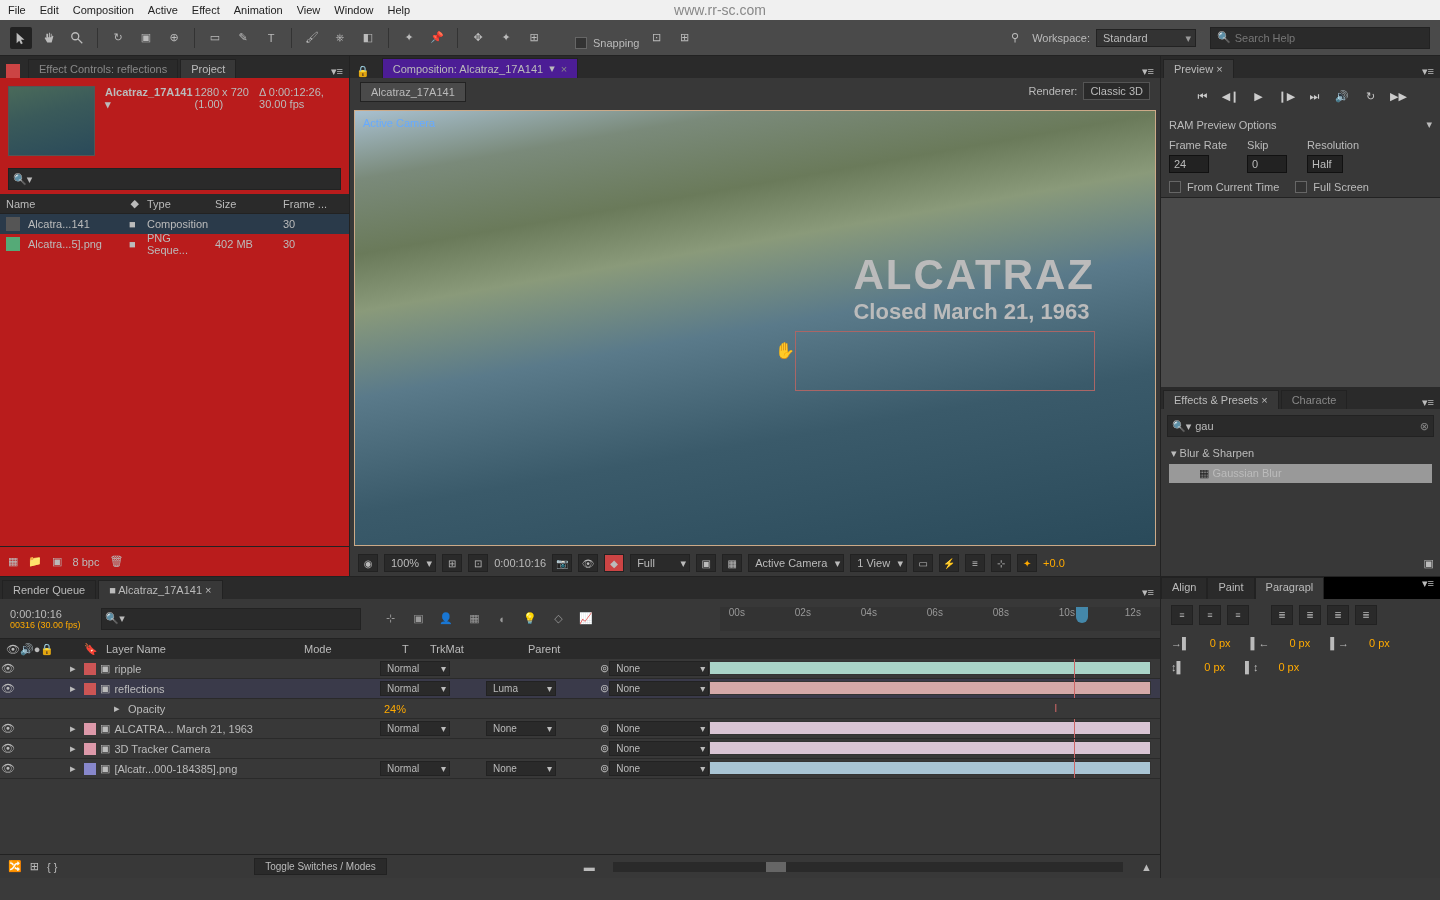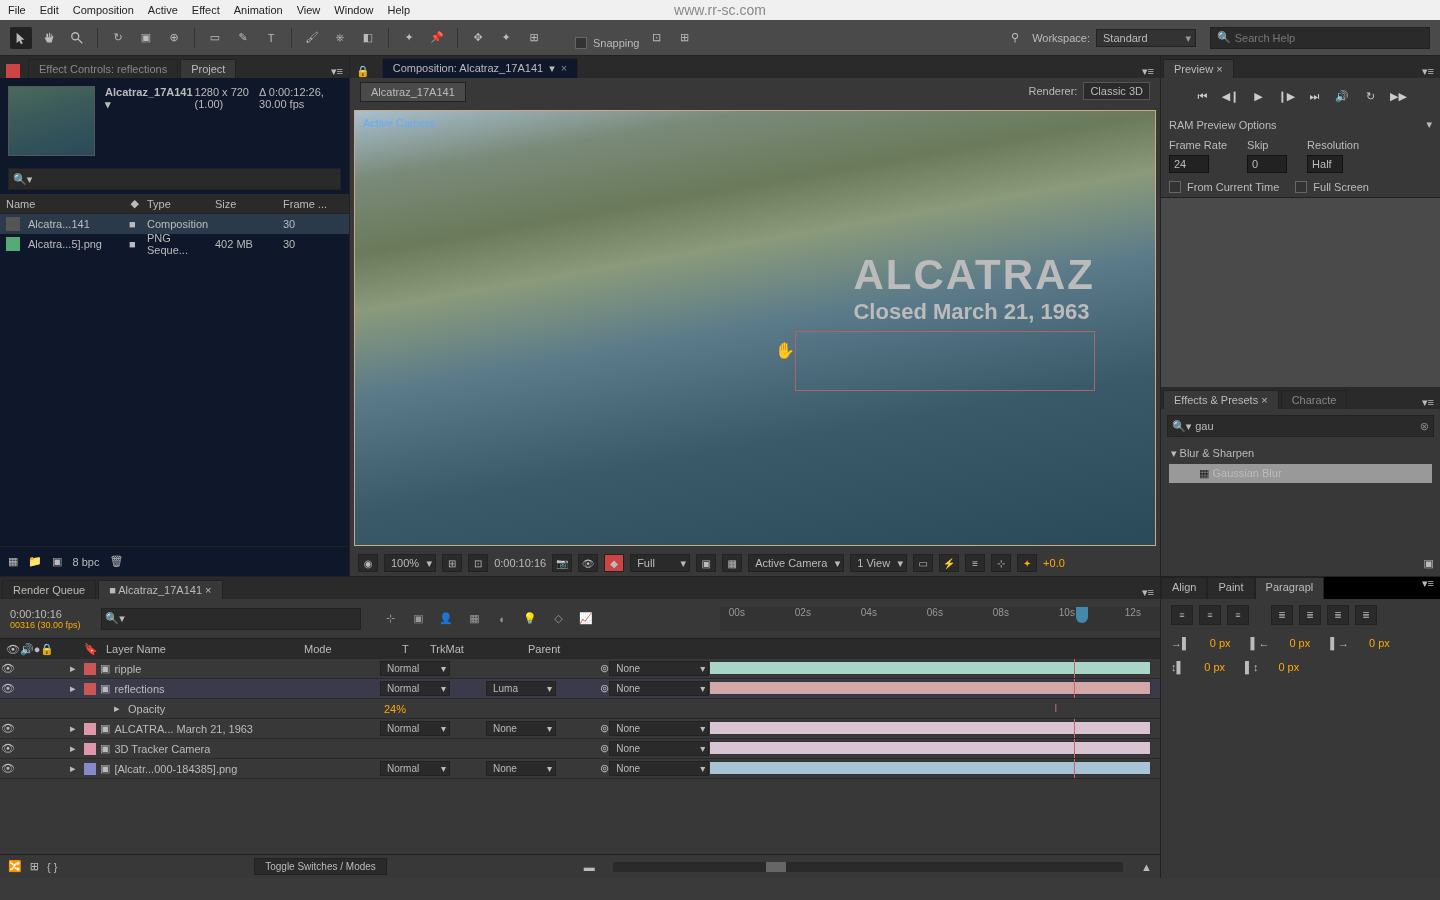--- a/index.html
+++ b/index.html
@@ -10,40 +10,40 @@
 .tool-btn{width:22px;height:22px;display:flex;align-items:center;justify-content:center;cursor:pointer;border-radius:2px}
 .tool-btn.active{background:#222}
 .tool-sep{width:1px;height:20px;background:#333;margin:0 3px}
 .snap-group{display:flex;align-items:flex-end;gap:6px;margin-left:24px}
 .checkbox{width:12px;height:12px;border:1px solid #666;background:#333}
 .workspace-group{margin-left:auto;display:flex;align-items:center;gap:6px}
 .dropdown{background:#333;border:1px solid #222;padding:2px 18px 2px 6px;position:relative;cursor:pointer}
 .dropdown::after{content:"▾";position:absolute;right:4px;color:#999}
 .search-help{background:#2a2a2a;border:1px solid #222;height:22px;width:220px;display:flex;align-items:center;padding:0 6px;margin-left:8px}
 .main-area{display:flex;height:520px}
-.left-panel{width:350px;background:#0f172a;border-right:1px solid #222;display:flex;flex-direction:column}
+.left-panel{width:350px;background:#b91c1c;border-right:1px solid #222;display:flex;flex-direction:column}
 .panel-tabs{display:flex;background:#2a2a2a;height:22px;align-items:flex-end}
 .panel-tab{padding:3px 10px;background:#383838;border:1px solid #222;border-bottom:none;margin-left:2px;cursor:pointer}
 .panel-tab.inactive{background:#2a2a2a;color:#888}
 .panel-menu{margin-left:auto;padding:0 6px;cursor:pointer}
 .proj-info{display:flex;padding:8px;gap:10px}
 .proj-thumb{width:110px;height:70px;background:linear-gradient(165deg,#4a6a5a 0%,#3a5a5a 40%,#2a4a5a 100%);border:1px solid #555}
 .proj-meta{display:flex;flex-direction:row;gap:2px;font-size:11px}
 .proj-search{margin:4px 8px;background:#2a2a2a;border:1px solid #222;height:22px;display:flex;align-items:center;padding:0 4px}
 .proj-header{display:flex;background:#2a2a2a;height:20px;align-items:center;padding:0 6px;gap:8px;border-bottom:1px solid #222}
 .proj-header span:first-child{flex:1}
 .ph-col{width:60px;text-align:left}
 .proj-row{display:flex;height:20px;align-items:center;padding:0 6px;gap:8px}
 .proj-row.sel{background:#2a3a4a}
 .proj-icon{width:14px;height:14px;background:#555}
 .proj-name{flex:1;white-space:nowrap;overflow:hidden}
 .proj-footer{margin-top:auto;height:30px;display:flex;align-items:center;padding:0 8px;gap:10px;border-top:1px solid #222}
 .center-panel{flex:1;background:#383838;display:flex;flex-direction:column;position:relative}
 .comp-tabs{display:flex;background:#2a2a2a;height:22px;align-items:flex-end}
-.comp-tab{padding:3px 10px;background:#0f172a;border:1px solid #222;border-bottom:none;margin-left:6px;display:flex;align-items:flex-start;gap:6px}
+.comp-tab{padding:3px 10px;background:#4c1d95;border:1px solid #222;border-bottom:none;margin-left:6px;display:flex;align-items:center;gap:6px}
 .comp-tab .close{cursor:pointer;color:#888}
 .breadcrumb{padding:4px 10px;display:flex}
 .bc-item{background:#4a4a4a;padding:3px 10px;border:1px solid #222;cursor:pointer}
 .renderer{position:absolute;right:10px;top:26px;display:flex;align-items:center;gap:6px}
 .rend-box{background:#2a2a2a;border:1px solid #555;padding:2px 6px}
 .viewport{flex:1;background:#666;margin:4px;position:relative;border:1px solid #ca8;overflow:hidden}
 .viewport-img{position:absolute;inset:0;background:linear-gradient(170deg,#a8c0d0 0%,#7a8a7a 12%,#6a7a5a 25%,#8a9a7a 35%,#5a7a8a 50%,#3a5a6a 70%,#2a4a5a 100%)}
 .overlay-text{position:absolute;right:60px;top:140px;color:#fff;text-align:left}
 .overlay-title{font-size:42px;font-weight:900;letter-spacing:2px}
 .overlay-sub{font-size:22px;font-weight:700}

